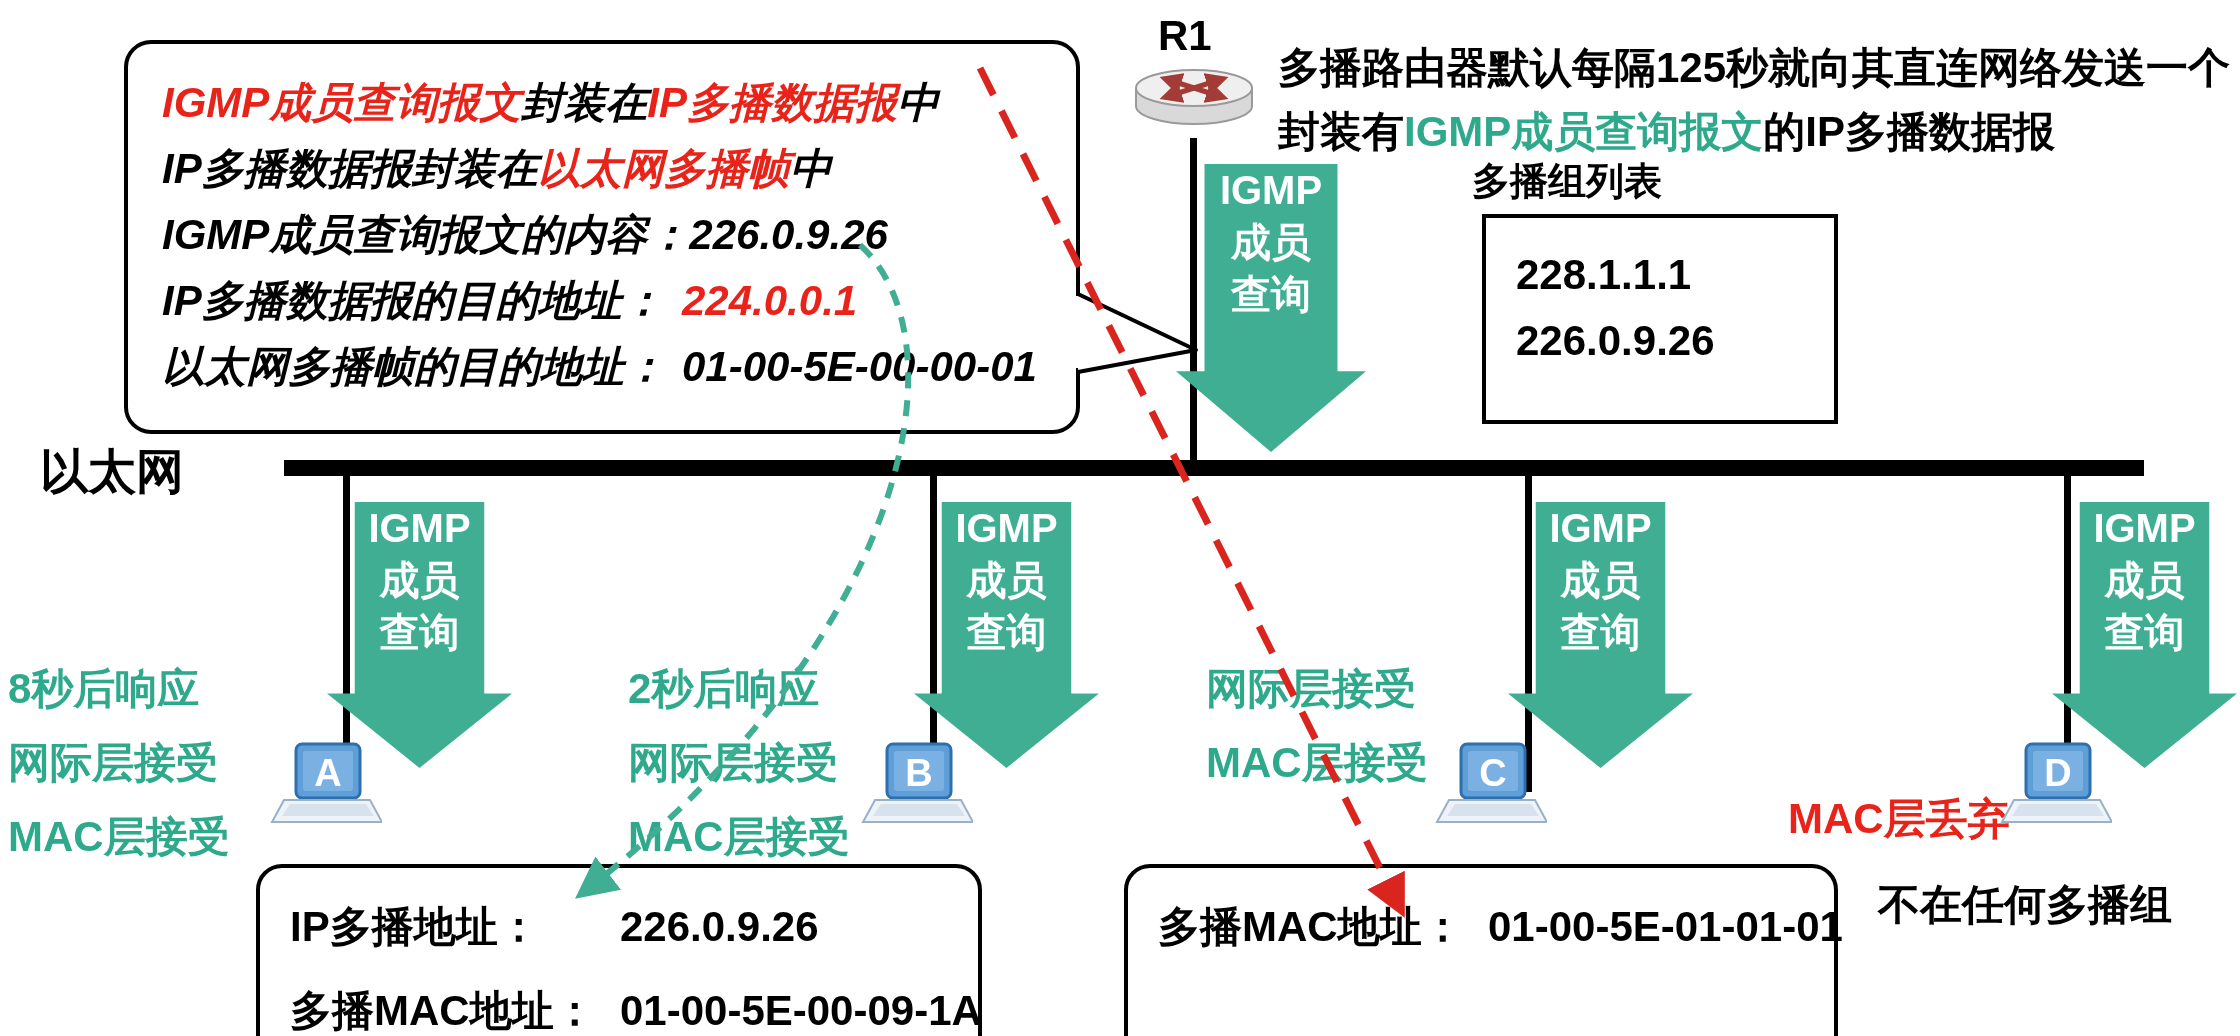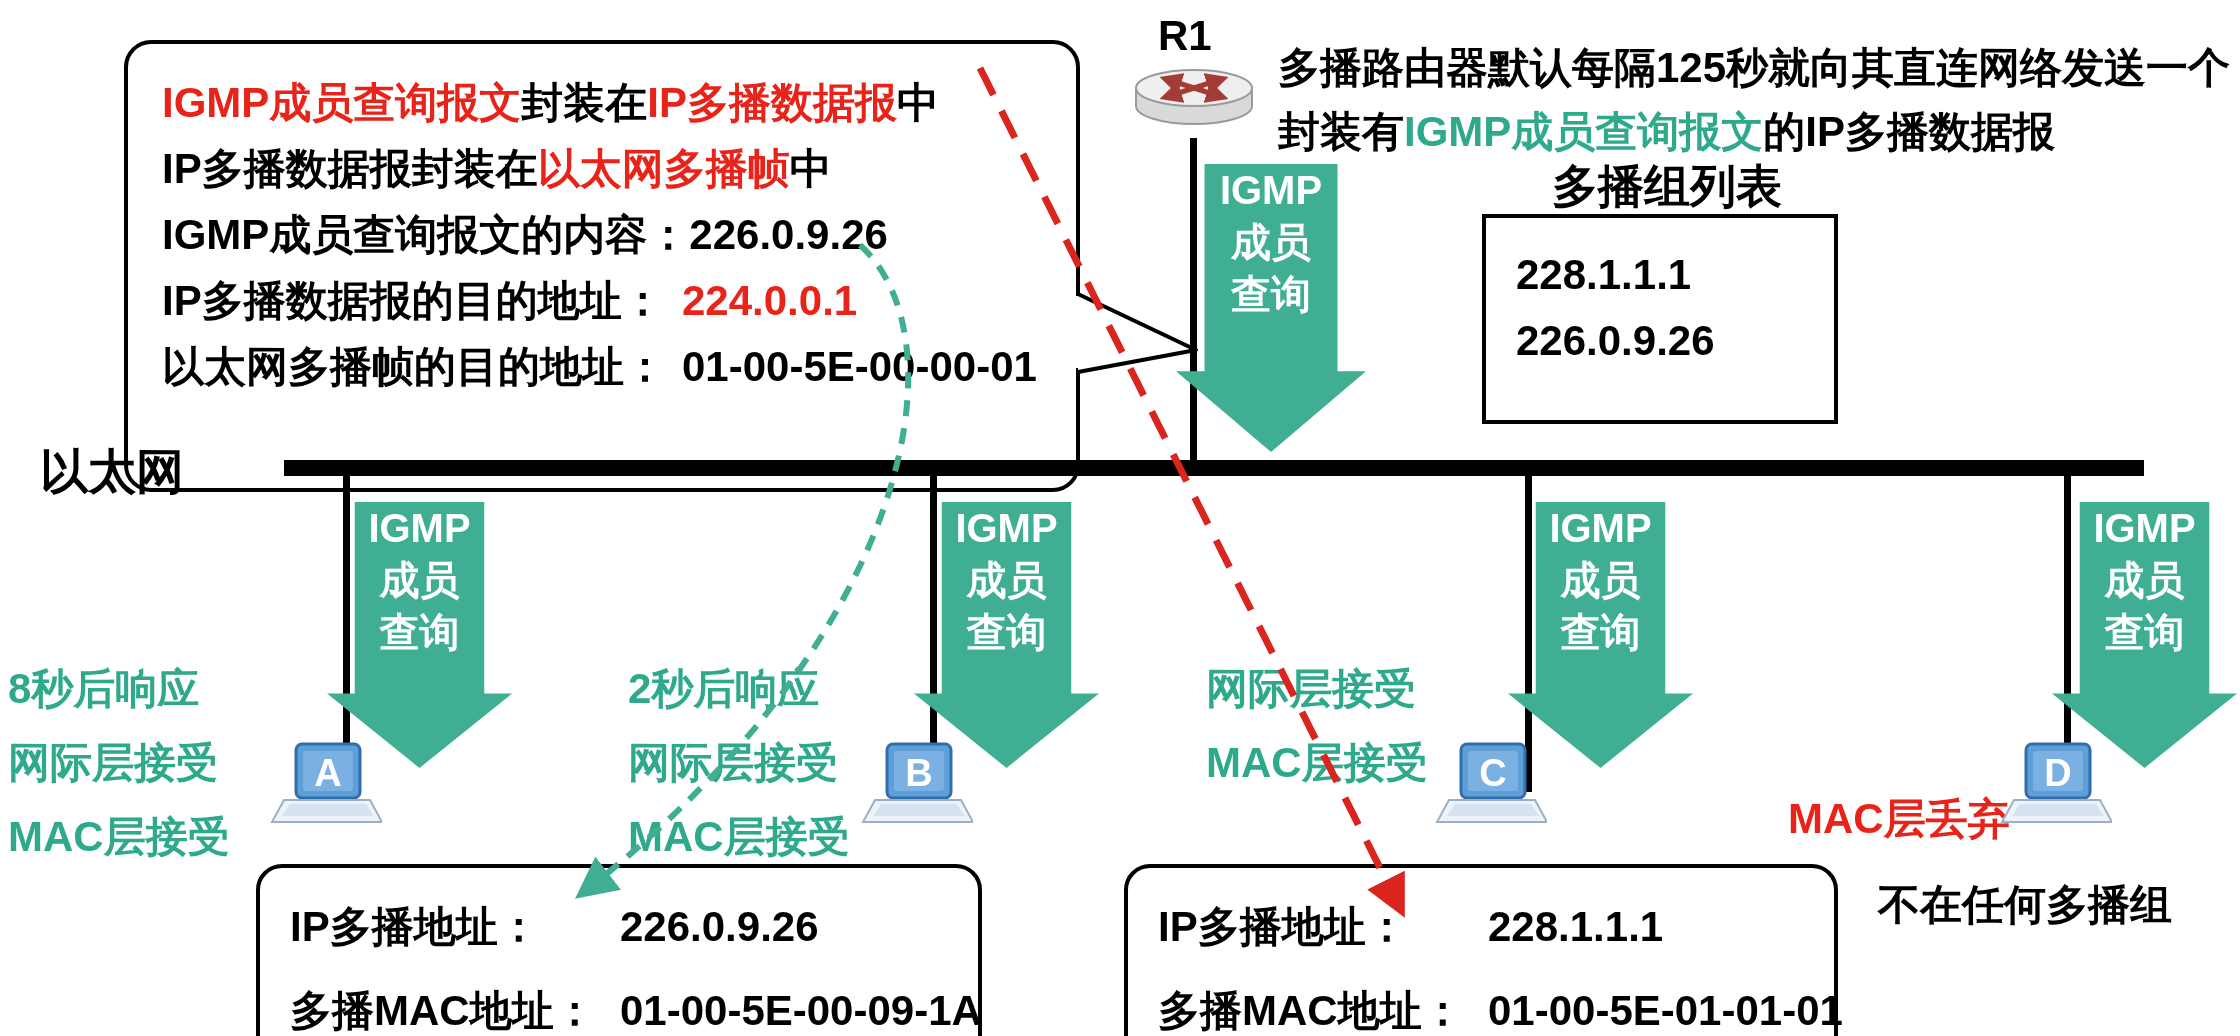--- a/index.html
+++ b/index.html
@@ -7,42 +7,42 @@
     --teal-text:#2fa98c; --teal-fill:#3fae93; --red-text:#e8231a; --red-dash:#d9251d;
   }
   html,body { background:#fff; }
   body { font-family:"Liberation Sans","DejaVu Sans",sans-serif; font-weight:bold; color:#000; }
   #canvas { position:relative; width:2240px; height:1036px; background:#fff; overflow:hidden; }
   .abs { position:absolute; }
   .teal { color:var(--teal-text); }
   .red { color:var(--red-text); }
 
   
-  .callout { left:124px; top:40px; width:956px; height:452px; border:4px solid #000;
+  .callout { left:124px; top:40px; width:956px; height:394px; border:4px solid #000;
              border-radius:27px; background:#fff; padding:26px 20px 0 34px;
-             font-size:42px; line-height:66px; white-space:nowrap; }
+             font-size:42px; line-height:66px; white-space:nowrap;font-style:italic; }
   .co-label { display:inline-block; min-width:520px; }
 
   
   .r1-label { left:1158px; top:12px; font-size:42px; }
   .router-svg { left:1128px; top:58px; width:132px; height:84px; }
 
   
   .vline { position:absolute; width:7px; background:#000; }
 
   
   .block-arrow { position:absolute; background:var(--teal-fill); color:#fff; text-align:center;
                  font-size:40px; line-height:52px; padding-top:0;
                  clip-path:polygon(15% 0%, 85% 0%, 85% 72%, 100% 72%, 50% 100%, 0% 72%, 15% 72%); }
 
   
   .router-note { left:1278px; top:36px; font-size:42px; line-height:64px; white-space:nowrap; }
 
   
-  .group-title { left:1552px; top:156px; font-size:46px; }
+  .group-title { left:1472px; top:156px; font-size:38px; }
   .group-box { left:1482px; top:214px; width:356px; height:210px; border:4px solid #000;
                background:#fff; padding:24px 0 0 30px; font-size:42px; line-height:66px; }
 
   
   .eth-label { left:40px; top:440px; font-size:48px; }
   .bus { left:284px; top:460px; width:1860px; height:16px; background:#000; }
 
   
   .note { position:absolute; font-size:42px; line-height:74px; white-space:nowrap; }
   .indent { display:inline-block; margin-left:42px; }
@@ -191,23 +191,20 @@
   <div class="addr-box" style="left:256px; top:864px; width:726px;">
     <div class="addr-row">
       <span class="addr-label">IP多播地址：</span><span>226.0.9.26</span>
     </div>
     <div class="addr-row">
       <span class="addr-label">多播MAC地址：</span><span>01-00-5E-00-09-1A</span>
     </div>
   </div>
   <div class="addr-box" style="left:1124px; top:864px; width:714px;">
     <div class="addr-row">
-      <span class="addr-label">IP多播地址：</span><span>228.1.1.1</span>
-    </div>
-    <div class="addr-row">
       <span class="addr-label">多播MAC地址：</span><span>01-00-5E-01-01-01</span>
     </div>
   </div>
 
   <svg class="overlay" width="2240" height="1036" viewBox="0 0 2240 1036">
     <defs>
       <marker id="ah-teal" viewBox="0 0 10 10" refX="8.5" refY="5" markerWidth="7" markerHeight="7" orient="auto-start-reverse">
         <path d="M0,0 L10,5 L0,10 z" style="fill:var(--teal-fill)"></path>
       </marker>
       <marker id="ah-red" viewBox="0 0 10 10" refX="8.5" refY="5" markerWidth="6" markerHeight="6" orient="auto-start-reverse">

